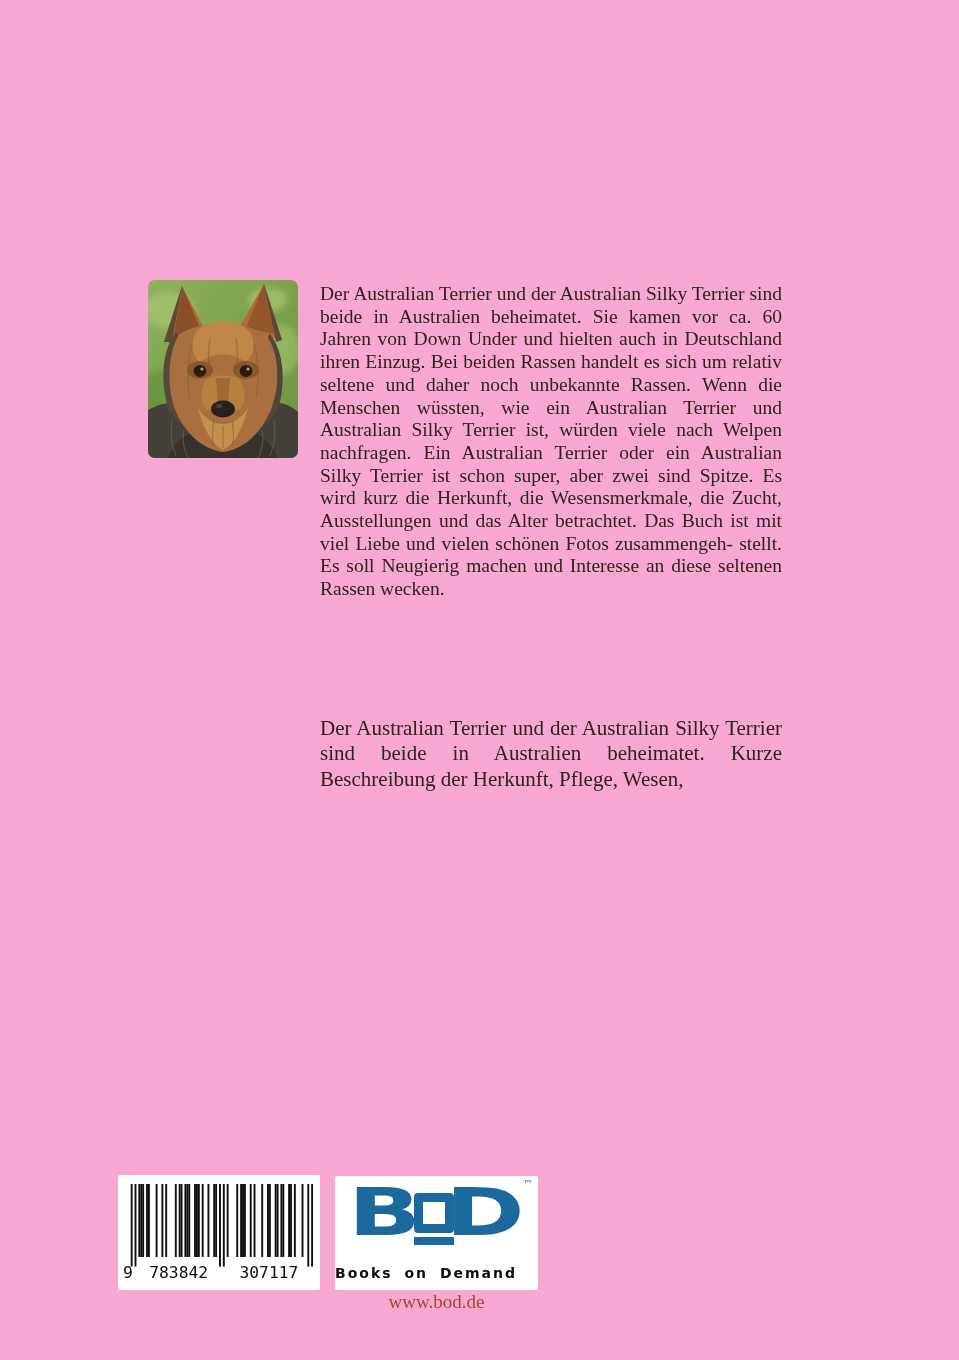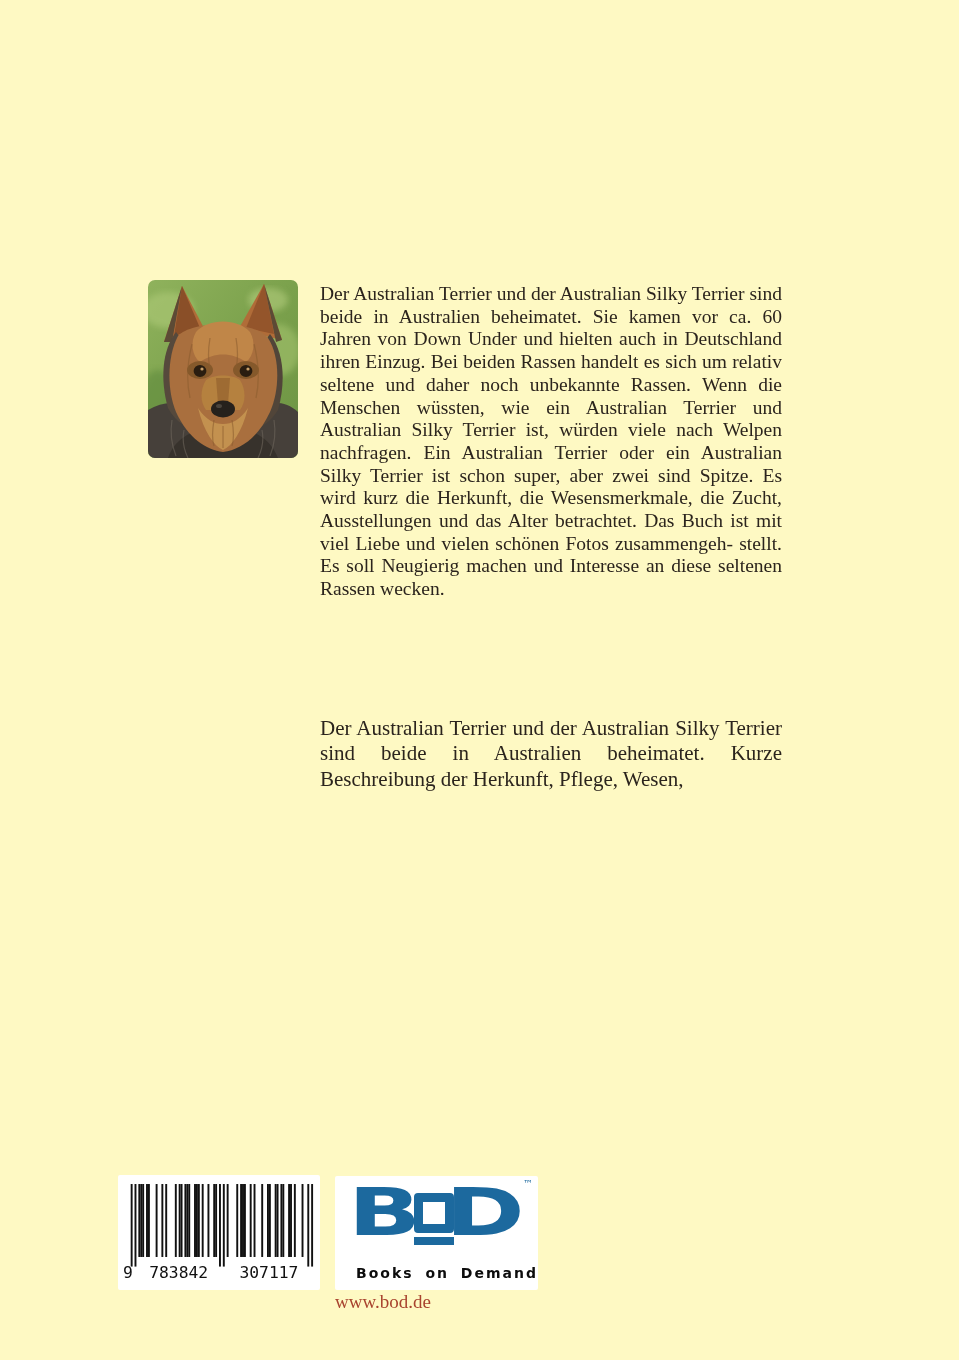--- a/index.html
+++ b/index.html
@@ -1,20 +1,20 @@
 <!DOCTYPE html>
 <html><head>
 <meta charset="utf-8">
 <style>
   html,body { margin:0; padding:0; }
   .page {
     position: relative;
     width: 959px;
     height: 1360px;
-    background: #fef9c3;
+    background: #f9a8d4;
     overflow: hidden;
     font-family: "Liberation Serif", serif;
   }
 
   
   .photo {
     position: absolute;
     left: 148px; top: 280px;
     width: 150px; height: 178px;
     border-radius: 7px;
@@ -99,34 +99,34 @@
   .bod-tm {
     position: absolute;
     top: 2px; right: 5px;
     font-family: "DejaVu Sans", sans-serif;
     font-size: 10px;
     color: #1c699e;
   }
   .bod-tagline {
     position: absolute;
     bottom: 9px; left: 0; right: 0;
-    text-align: right;
+    text-align: left;
     font-family: "DejaVu Sans", sans-serif;
     font-weight: bold;
     font-size: 14px;
     letter-spacing: 2px;
     word-spacing: 5px;
     color: #0c0c0c;
     white-space: nowrap;
   }
   .website {
     position: absolute;
     left: 335px; top: 1291px;
     width: 203px;
-    text-align: left;
+    text-align: center;
     font-family: "Liberation Serif", serif;
     font-size: 19px;
     color: #a8432e;
   }
 </style>
 </head>
 <body>
 
 <div class="page">
 

